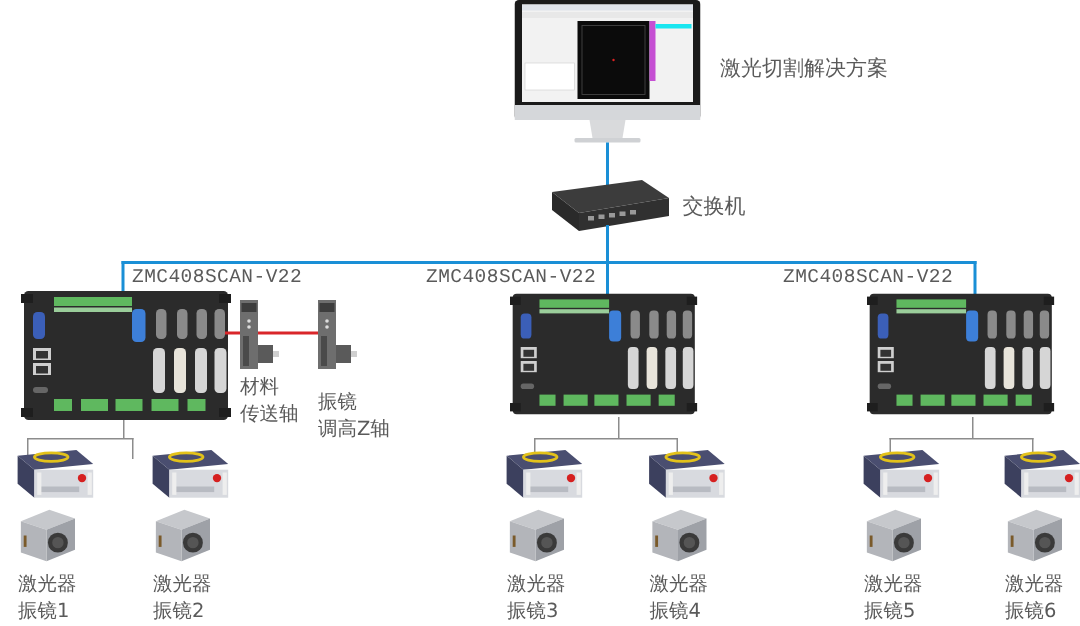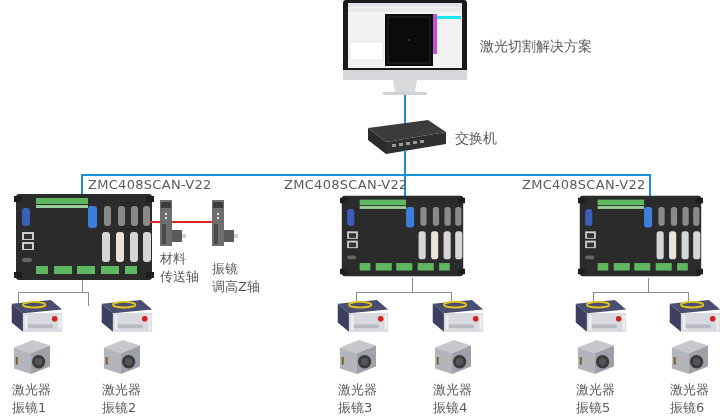--- a/index.html
+++ b/index.html
@@ -1,20 +1,20 @@
 <!DOCTYPE html>
 <html><head>
 <meta charset="utf-8">
 <style>
   html, body { margin:0; padding:0; background:#ffffff; }
   body { width:720px; height:417px; position:relative; overflow:hidden;
          font-family:"DejaVu Sans","Liberation Sans",sans-serif; color:#555; }
   .abs { position:absolute; }
   .label { font-size:13px; color:#5a5a5a; line-height:18px; white-space:nowrap; }
-  .model { font-size:13px; color:#5a5a5a; letter-spacing:0.3px; }
+  .model { font-size:13px; color:#5a5a5a; letter-spacing:0.3px;font-family:Liberation Mono, monospace; }
   .line-blue { position:absolute; background:#1a8fd6; }
   .line-red  { position:absolute; background:#d9262a; }
   .line-gray { position:absolute; background:#8c8c8c; }
 </style>
 </head>
 <body>
 
 <svg width="0" height="0" style="position:absolute">
   <defs>
     <symbol id="ctrl" viewBox="0 0 140 90">

